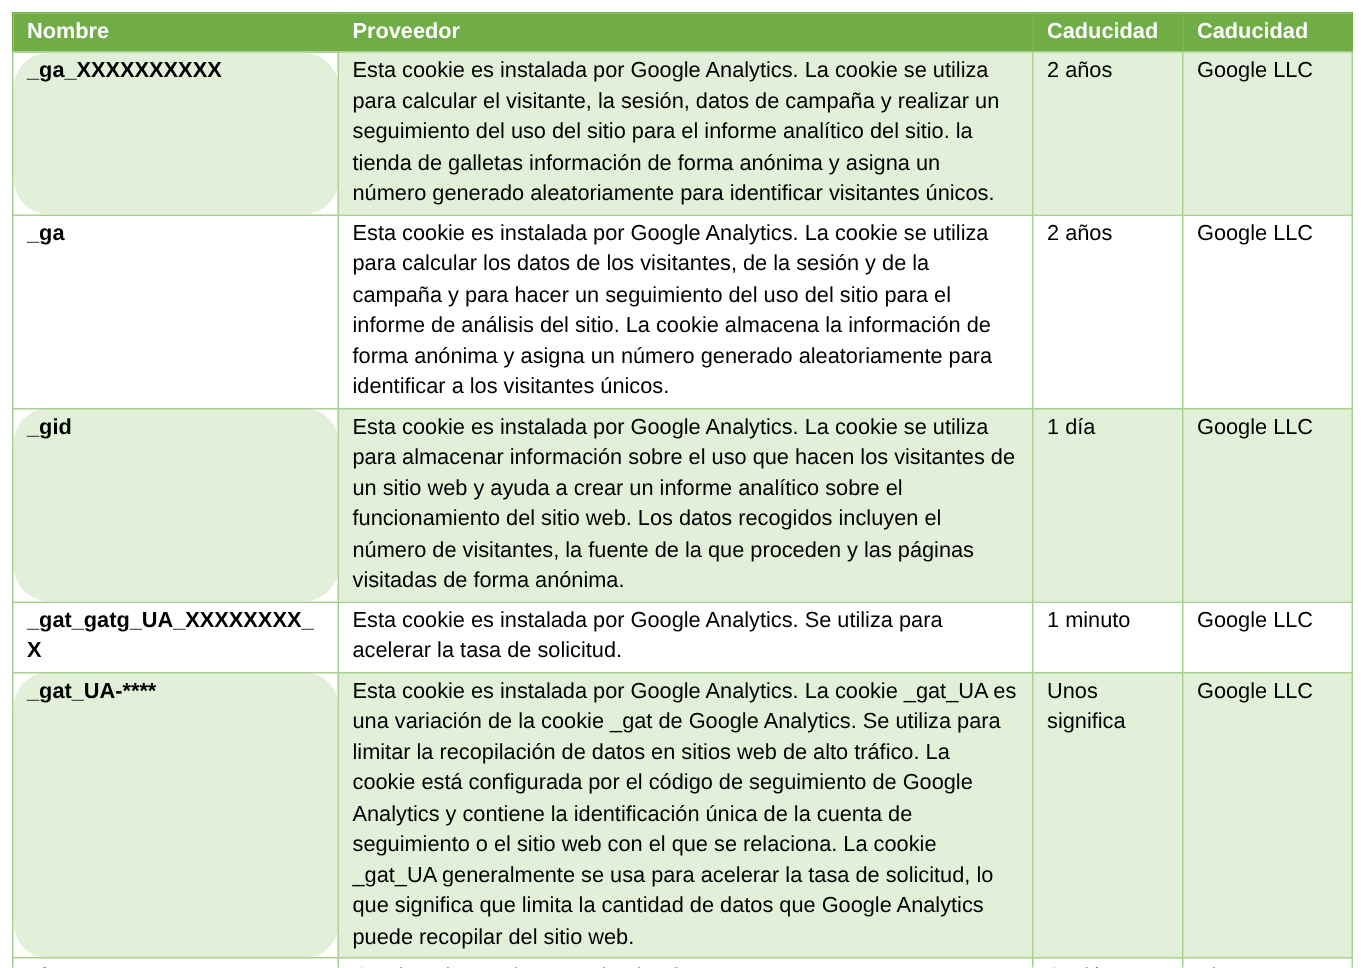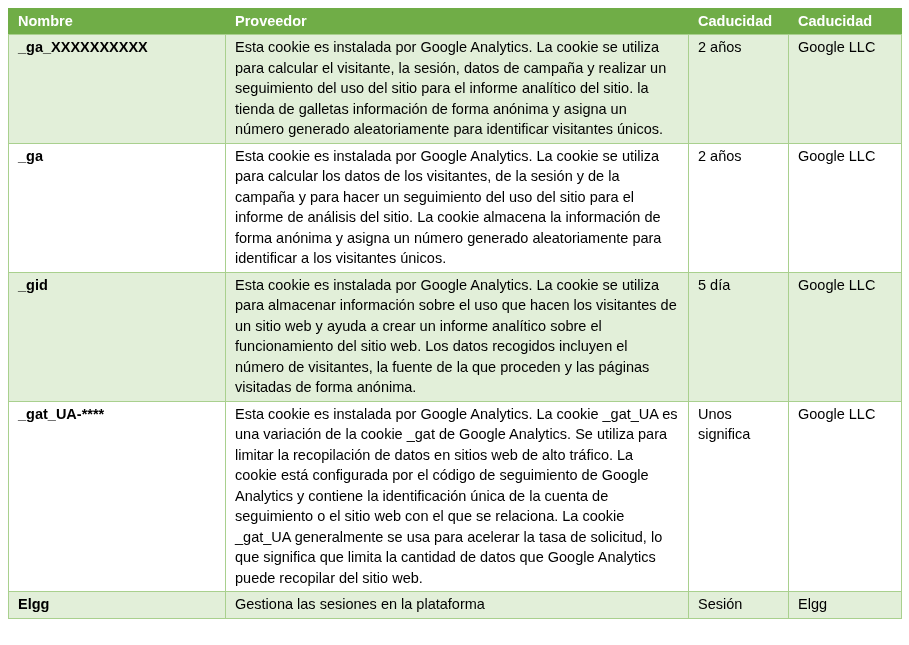--- a/index.html
+++ b/index.html
@@ -53,21 +53,21 @@
     font-size: 14.5px;
     line-height: 20.5px;
     color: var(--text);
     padding: 2px 10px 3px 9px;
     background: var(--row_bg);
     word-wrap: break-word;
   }
   tbody tr:nth-child(odd) td {
     background: var(--row_alt_bg);
   }
-  td.name { font-weight: bold; }
+  td.name { font-weight: bold; border-radius: 24px; }
 </style>
 </head>
 <body>
 
 <div class="page">
   <table class="cookies">
     <colgroup>
       <col class="c-nombre">
       <col class="c-finalidad">
       <col class="c-caducidad">
@@ -90,21 +90,27 @@
         </tr>
         <tr>
           <td class="name">_ga</td>
           <td class="purpose">Esta cookie es instalada por Google Analytics. La cookie se utiliza para calcular los datos de los visitantes, de la sesión y de la campaña y para hacer un seguimiento del uso del sitio para el informe de análisis del sitio. La cookie almacena la información de forma anónima y asigna un número generado aleatoriamente para identificar a los visitantes únicos.</td>
           <td class="expiry">2 años</td>
           <td class="provider">Google LLC</td>
         </tr>
         <tr>
           <td class="name">_gid</td>
           <td class="purpose">Esta cookie es instalada por Google Analytics. La cookie se utiliza para almacenar información sobre el uso que hacen los visitantes de un sitio web y ayuda a crear un informe analítico sobre el funcionamiento del sitio web. Los datos recogidos incluyen el número de visitantes, la fuente de la que proceden y las páginas visitadas de forma anónima.</td>
-          <td class="expiry">5 día</td>
+          <td class="expiry">1 día</td>
+          <td class="provider">Google LLC</td>
+        </tr>
+        <tr>
+          <td class="name">_gat_gatg_UA_XXXXXXXX_X</td>
+          <td class="purpose">Esta cookie es instalada por Google Analytics. Se utiliza para acelerar la tasa de solicitud.</td>
+          <td class="expiry">1 minuto</td>
           <td class="provider">Google LLC</td>
         </tr>
         <tr>
           <td class="name">_gat_UA-****</td>
           <td class="purpose">Esta cookie es instalada por Google Analytics. La cookie _gat_UA es una variación de la cookie _gat de Google Analytics. Se utiliza para limitar la recopilación de datos en sitios web de alto tráfico. La cookie está configurada por el código de seguimiento de Google Analytics y contiene la identificación única de la cuenta de seguimiento o el sitio web con el que se relaciona. La cookie _gat_UA generalmente se usa para acelerar la tasa de solicitud, lo que significa que limita la cantidad de datos que Google Analytics puede recopilar del sitio web.</td>
           <td class="expiry">Unos significa</td>
           <td class="provider">Google LLC</td>
         </tr>
         <tr>
           <td class="name">Elgg</td>

